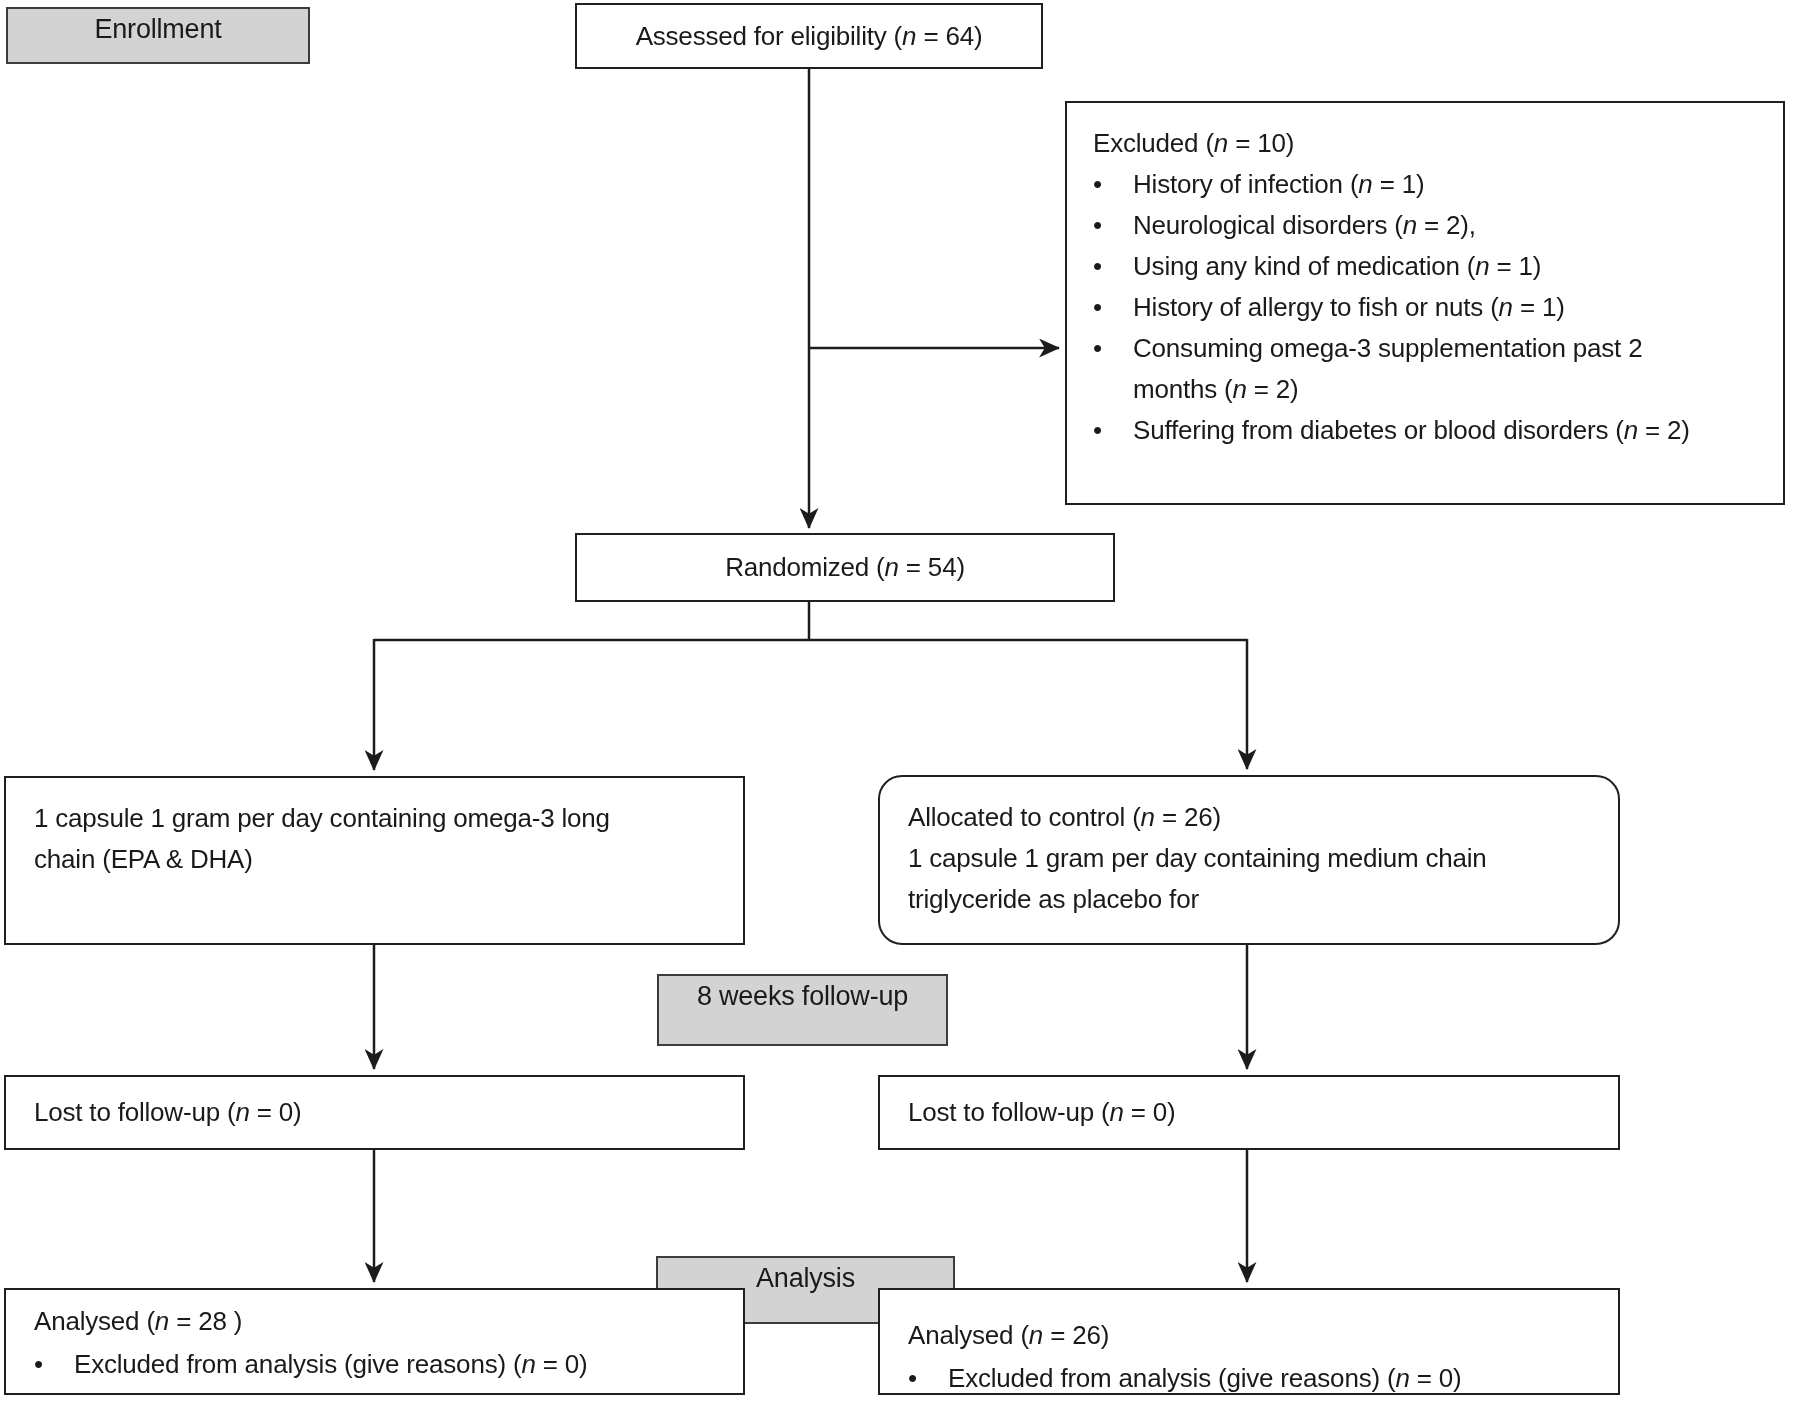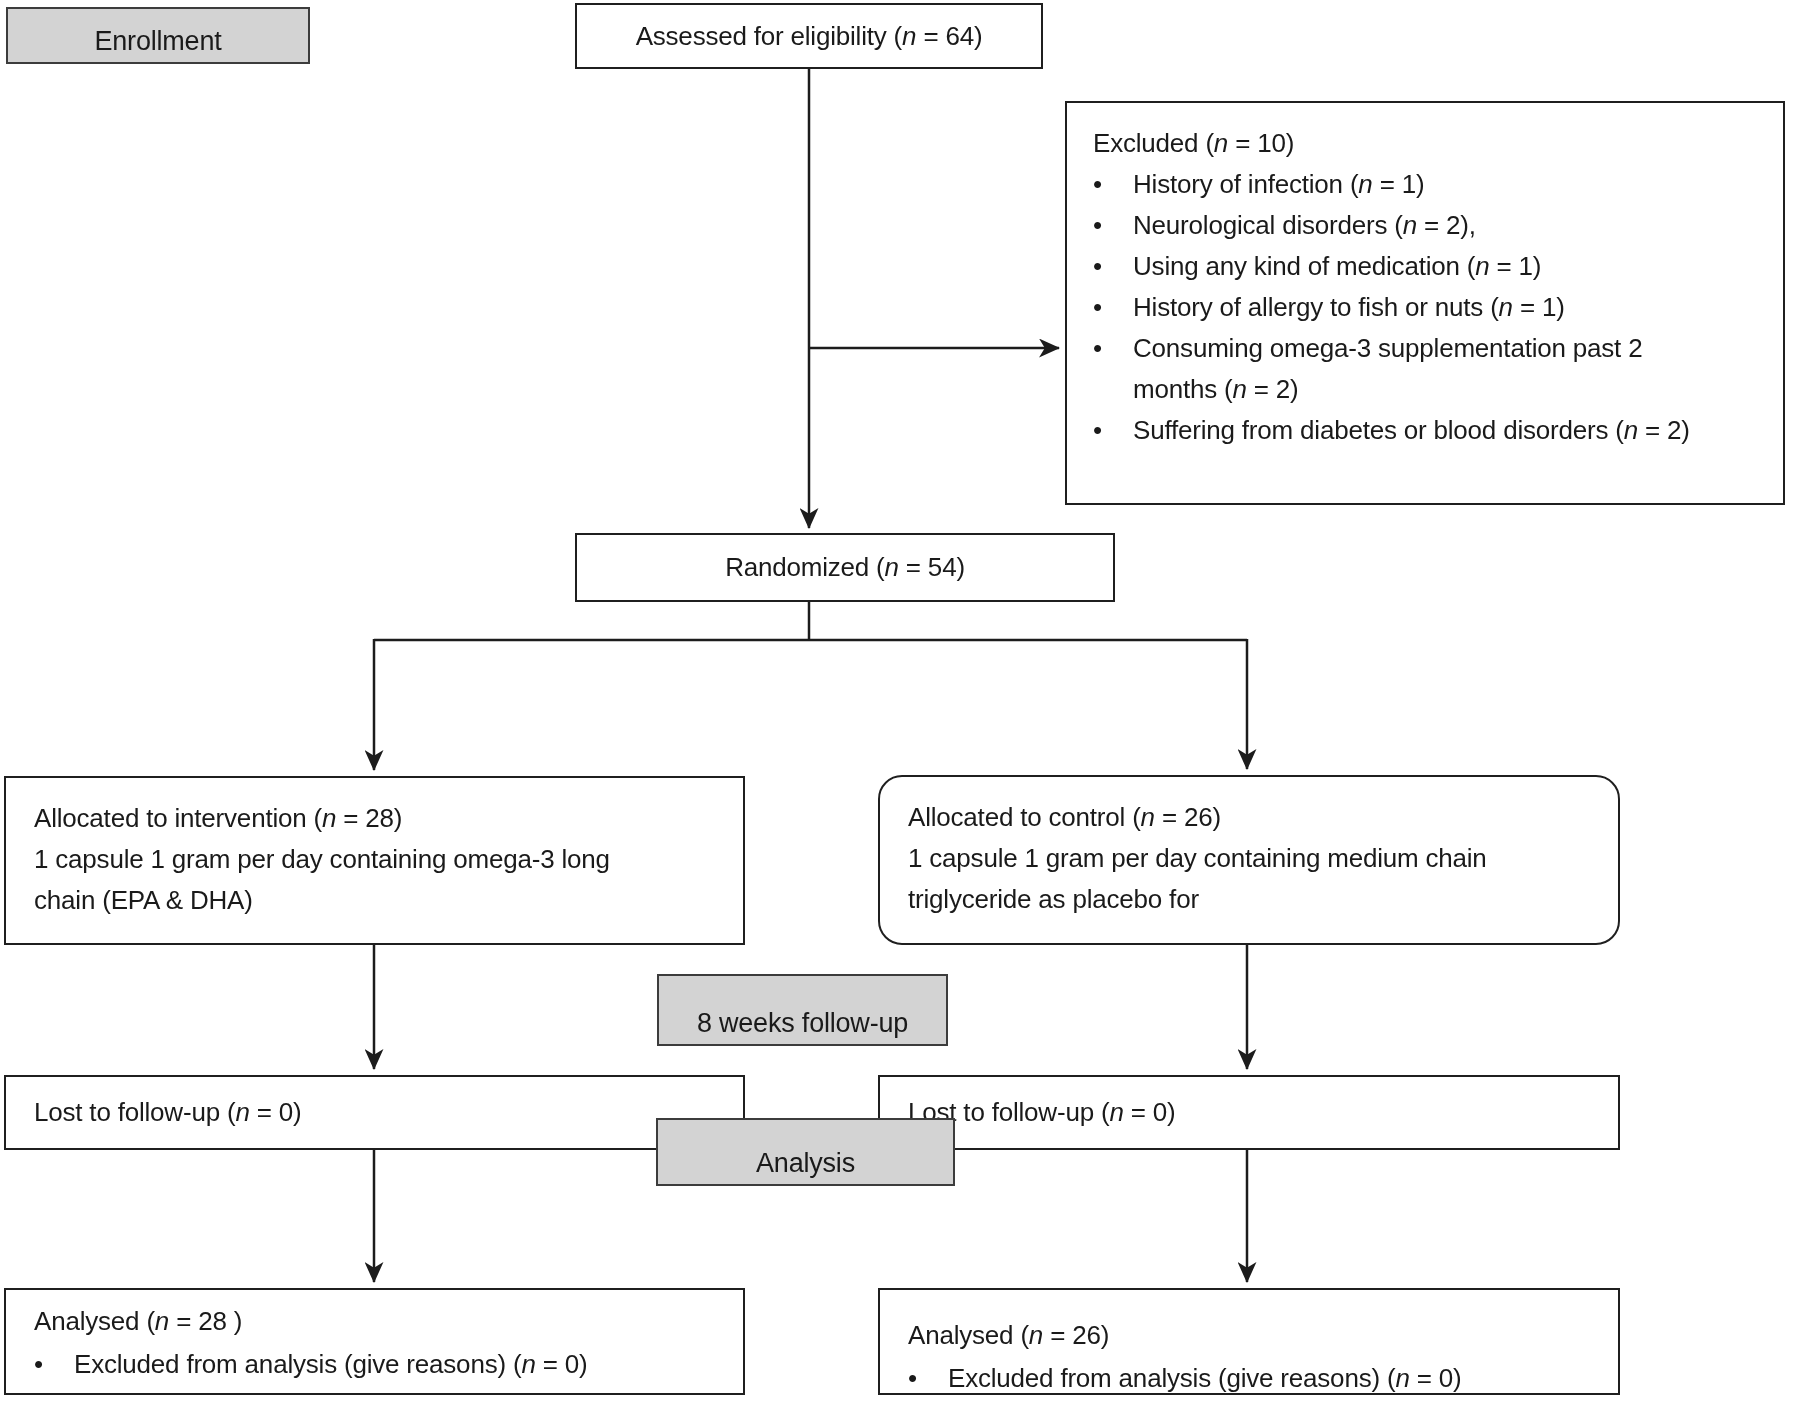--- a/index.html
+++ b/index.html
@@ -24,21 +24,21 @@
     box-sizing: border-box;
     background: #ffffff;
     border: 2.5px solid #1f1f1f;
     font-size: 26px;
     line-height: 41px;
   }
   .stage {
     background: #d3d3d3;
     border: 2.5px solid #3c3c3c;
     display: flex;
-    align-items: flex-end;
+    align-items: flex-start;
     justify-content: center;
     font-size: 27px;
   }
   .center-line {
     display: flex;
     align-items: center;
     justify-content: center;
   }
   .left-line {
     display: flex;
@@ -67,21 +67,21 @@
   #enrollment     { left: 6px;    top: 7px;    width: 304px; height: 57px; }
   #assessed       { left: 575px;  top: 3px;    width: 468px; height: 66px; }
   #excluded       { left: 1065px; top: 101px;  width: 720px; height: 404px; padding: 20px 18px 0 26px; }
   #randomized     { left: 575px;  top: 533px;  width: 540px; height: 69px; }
   #allocation     { left: 652px;  top: 679px;  width: 295px; height: 64px; }
   #alloc-left     { left: 4px;    top: 776px;  width: 741px; height: 169px; }
   #alloc-right    { left: 878px;  top: 775px;  width: 742px; height: 170px; border-radius: 24px; }
   #followup       { left: 657px;  top: 974px;  width: 291px; height: 72px; }
   #lost-left      { left: 4px;    top: 1075px; width: 741px; height: 75px; }
   #lost-right     { left: 878px;  top: 1075px; width: 742px; height: 75px; }
-  #analysis       { left: 656px;  top: 1118px; width: 299px; height: 68px; }
+  #analysis       { left: 656px;  top: 1256px; width: 299px; height: 68px; }
   #analysed-left  { left: 4px;    top: 1288px; width: 741px; height: 107px; padding-top: 10px; }
   #analysed-right { left: 878px;  top: 1288px; width: 742px; height: 107px; padding-top: 24px; }
   #analysed-left, #analysed-right { line-height: 43px; }
 </style>
 </head>
 <body>
 
 <div class="canvas">
 
   <svg class="connectors" viewBox="0 0 1796 1401" xmlns="http://www.w3.org/2000/svg">
@@ -124,21 +124,20 @@
       <li>Suffering from diabetes or blood disorders (<i>n</i> = 2)</li>
     </ul>
   </div>
 
   <div class="box center-line" id="randomized">
     <span>Randomized (<i>n</i> = 54)</span>
   </div>
 
 
   <div class="box multi" id="alloc-left">
-    <div>Allocated to intervention (<i>n</i> = 28)</div>
     <div class="wrapline">1 capsule 1 gram per day containing omega-3 long
 chain (EPA &amp; DHA)</div>
   </div>
 
   <div class="box multi" id="alloc-right">
     <div>Allocated to control (<i>n</i> = 26)</div>
     <div class="wrapline">1 capsule 1 gram per day containing medium chain
 triglyceride as placebo for</div>
   </div>
 

